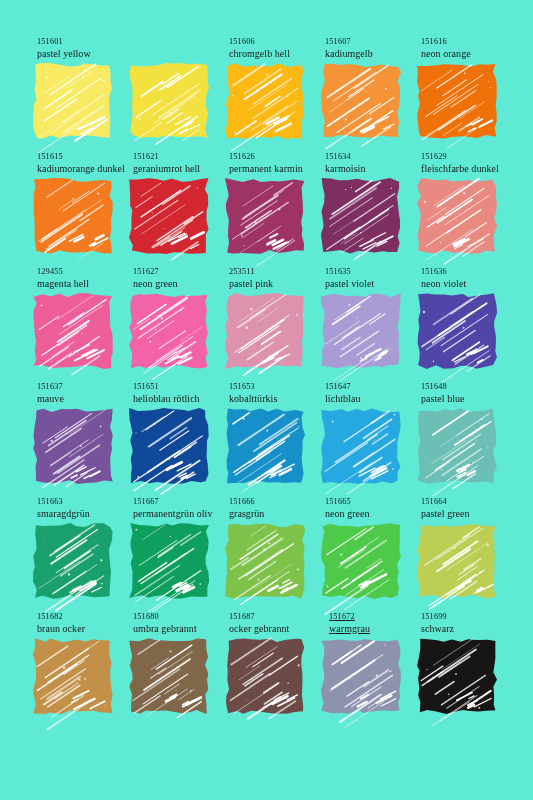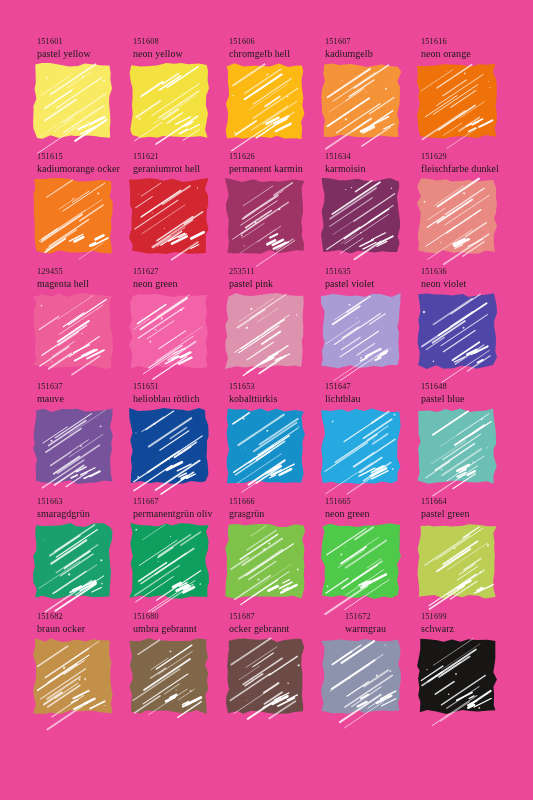--- a/index.html
+++ b/index.html
@@ -12,21 +12,21 @@
     height: 800px;
     overflow: hidden;
     font-family: "Liberation Serif", "DejaVu Serif", serif;
     color: #1a1a1a;
   }
 
   #sheet {
     position: relative;
     width: 533px;
     height: 800px;
-    background: #ec4899;
+    background: #5eead4;
   }
 
   #swatch-grid {
     position: absolute;
     left: 33px;
     top: 36px;
     width: 470px;
     display: grid;
     grid-template-columns: repeat(5, 96px);
     grid-auto-rows: 115px;
@@ -71,21 +71,21 @@
   }
 
   .swatch-chip svg {
     display: block;
     width: 76px;
     height: 72px;
     overflow: visible;
   }
 
   
-  .swatch-cell.nudge-caption .swatch-caption { left: 24px; }
+  .swatch-cell.nudge-caption .swatch-caption { left: 8px; text-decoration: underline; }
 </style>
 </head>
 <body>
 
 <div id="sheet">
   <div id="swatch-grid">
       <div class="swatch-cell">
         <div class="swatch-caption">
           <span class="swatch-code">151601</span>
           <span class="swatch-name">pastel yellow</span>
@@ -114,24 +114,20 @@
               <path d="M43.5,64.2 L52.0,60.0" stroke="#ffffff" stroke-width="2.33" stroke-linecap="round" fill="none"></path>
               <circle cx="69.0" cy="15.7" r="1.01" fill="#ffffff" opacity="0.8"></circle>
               <circle cx="53.1" cy="56.8" r="0.89" fill="#ffffff" opacity="0.8"></circle>
               <circle cx="12.1" cy="12.6" r="0.95" fill="#ffffff" opacity="0.8"></circle>
               <circle cx="48.4" cy="12.1" r="0.98" fill="#ffffff" opacity="0.8"></circle>
             </g>
           </svg>
         </div>
       </div>
       <div class="swatch-cell">
-        <div class="swatch-caption">
-          <span class="swatch-code">151608</span>
-          <span class="swatch-name">neon yellow</span>
-        </div>
         <div class="swatch-chip">
           <svg viewBox="0 0 76 72">
             <g>
               <polygon points="0.3,0.3 9.6,1.5 15.2,1.3 25.8,0.5 35.4,-2.0 43.8,-1.3 49.7,-1.9 57.4,-0.7 67.7,-1.5 75.7,-0.0 77.0,6.1 76.6,14.9 78.0,23.3 75.3,30.3 74.8,40.2 77.0,48.6 75.9,54.8 74.1,64.7 76.6,72.8 69.6,71.3 58.0,72.0 51.1,72.0 42.6,71.4 32.0,71.0 26.4,72.8 18.4,71.8 10.5,72.7 1.3,70.1 -0.7,64.8 0.3,57.9 1.7,48.9 1.0,40.1 1.6,32.0 1.4,22.3 -0.1,17.4 -1.4,7.5" fill="#f2e13f"></polygon>
               <path d="M36.2,22.4 L67.3,1.6" stroke="#ffffff" stroke-width="1.53" stroke-linecap="round" fill="none" opacity="0.99"></path>
               <path d="M31.8,18.9 L47.4,8.4" stroke="#ffffff" stroke-width="1.76" stroke-linecap="round" fill="none" opacity="0.76"></path>
               <path d="M28.5,25.0 L49.5,10.9" stroke="#ffffff" stroke-width="1.62" stroke-linecap="round" fill="none" opacity="0.98"></path>
               <path d="M10.3,31.3 L31.7,16.9" stroke="#ffffff" stroke-width="1.96" stroke-linecap="round" fill="none" opacity="0.92"></path>
               <path d="M21.2,50.3 L68.5,18.6" stroke="#ffffff" stroke-width="0.83" stroke-linecap="round" fill="none" opacity="0.97"></path>
               <path d="M27.8,52.8 L67.7,26.1" stroke="#ffffff" stroke-width="1.58" stroke-linecap="round" fill="none" opacity="0.66"></path>
@@ -256,21 +252,21 @@
               <circle cx="45.8" cy="8.4" r="0.81" fill="#ffffff" opacity="0.8"></circle>
               <circle cx="69.9" cy="16.3" r="0.43" fill="#ffffff" opacity="0.8"></circle>
               <circle cx="71.1" cy="22.5" r="0.52" fill="#ffffff" opacity="0.8"></circle>
             </g>
           </svg>
         </div>
       </div>
       <div class="swatch-cell">
         <div class="swatch-caption">
           <span class="swatch-code">151615</span>
-          <span class="swatch-name">kadiumorange ocker</span>
+          <span class="swatch-name">kadiumorange dunkel</span>
         </div>
         <div class="swatch-chip">
           <svg viewBox="0 0 76 72">
             <g>
               <polygon points="-0.8,-1.1 9.3,-1.0 18.7,-2.1 26.8,-1.9 35.4,-1.0 43.0,1.4 52.3,1.5 60.6,0.4 67.0,0.0 76.1,1.1 76.4,8.0 74.5,16.6 77.7,22.1 77.5,31.9 75.9,40.0 76.5,48.0 74.9,57.6 76.3,65.4 76.9,73.6 66.0,73.1 58.8,70.8 51.7,72.0 41.4,72.5 33.7,72.2 24.7,70.3 15.8,73.5 8.3,72.8 1.4,70.7 0.2,63.4 -0.4,57.4 -0.3,47.8 -0.4,41.2 -1.2,32.6 -1.1,22.1 -1.5,14.2 0.3,7.8" fill="#f47a1f"></polygon>
               <path d="M11.7,17.3 L37.4,0.1" stroke="#ffffff" stroke-width="1.29" stroke-linecap="round" fill="none" opacity="0.59"></path>
               <path d="M27.9,31.1 L69.7,3.1" stroke="#ffffff" stroke-width="0.94" stroke-linecap="round" fill="none" opacity="0.90"></path>
               <path d="M37.4,22.4 L54.1,11.1" stroke="#ffffff" stroke-width="0.98" stroke-linecap="round" fill="none" opacity="0.77"></path>
               <path d="M24.2,29.1 L40.1,18.4" stroke="#ffffff" stroke-width="0.53" stroke-linecap="round" fill="none" opacity="0.97"></path>
               <path d="M20.9,50.4 L66.7,19.8" stroke="#ffffff" stroke-width="0.57" stroke-linecap="round" fill="none" opacity="0.81"></path>

